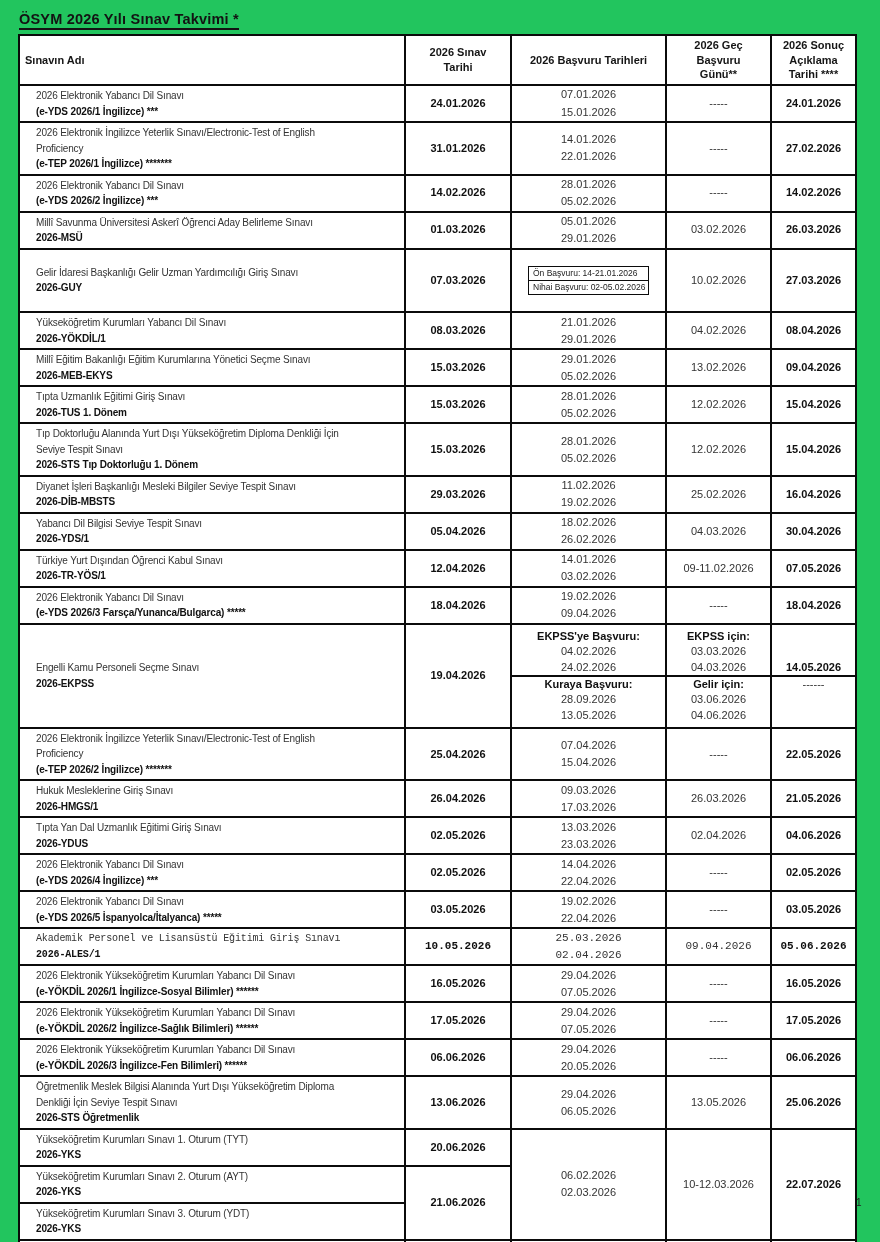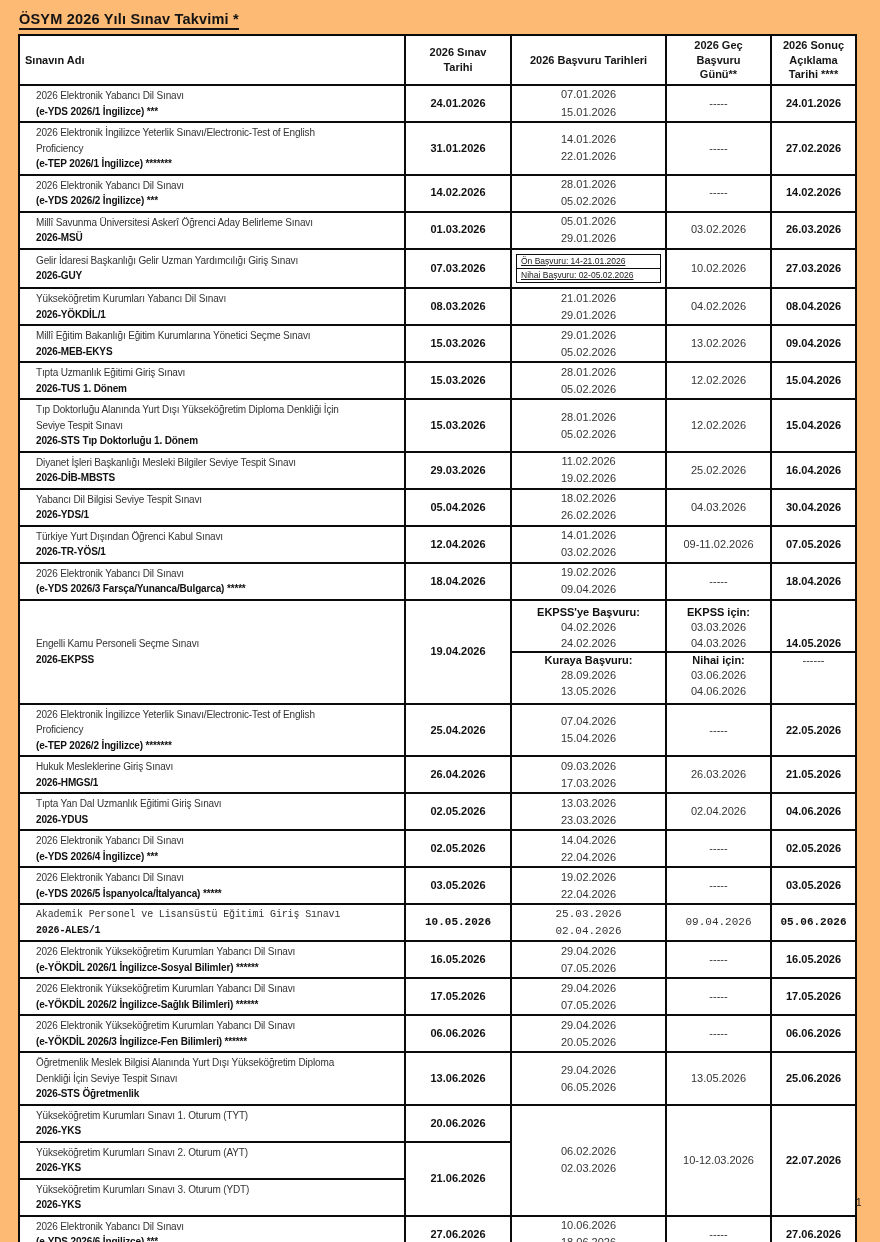--- a/index.html
+++ b/index.html
@@ -1,31 +1,31 @@
 <!DOCTYPE html>
 <html><head>
 <meta charset="utf-8">
 <style>
   * { margin:0; padding:0; box-sizing:border-box; }
   html,body { background:#ffffff; }
   body { width:880px; height:1242px; font-family:"Liberation Sans", sans-serif; color:#1b1b1b; }
-  .page { position:relative; width:880px; height:1242px; background:#fdba74; overflow:hidden; }
+  .page { position:relative; width:880px; height:1242px; background:#22c55e; overflow:hidden; }
   .title { position:absolute; left:19px; top:11px; font-size:14.5px; font-weight:bold;
            color:#131313; border-bottom:2.5px solid #131313; padding-bottom:1px; letter-spacing:.2px; }
   table.cal { position:absolute; left:18px; top:34px; width:837px;
               border-collapse:collapse; table-layout:fixed; background:#fff; }
   td, th { border:2px solid #0b0b0b; vertical-align:middle; overflow:hidden; }
   th { font-size:11px; font-weight:bold; line-height:1.35; color:#151515; text-align:center; }
   th.left { text-align:left; padding-left:5px; }
   td.name { text-align:left; padding:2px 16px; font-size:10px; line-height:1.55; letter-spacing:-.15px; }
   td.name div { white-space:nowrap; }
   td.c { text-align:center; font-size:11px; line-height:1.55; }
   .b { font-weight:bold; color:#101010; }
   .reg { font-weight:normal; color:#333; }
-  td.boxcell { padding:4px; vertical-align:middle;text-decoration:underline; }
+  td.boxcell { padding:16px; vertical-align:middle; }
   .appbox { border:1.5px solid #0b0b0b; font-size:8.5px; line-height:1.35; text-align:left;
             padding:1px 4px; color:#222; white-space:nowrap; }
   .appbox + .appbox { border-top:none; }
   td.splitcell { padding:0; }
   .split { display:flex; flex-direction:column; height:100%; }
   .half { flex:1; display:flex; flex-direction:column; justify-content:center;
           font-size:11px; line-height:1.4; text-align:center; }
   .half.first { border-bottom:2px solid #0b0b0b; }
   .pageno { position:absolute; left:856px; top:1197px; font-size:10px; color:#222; }
 </style>
@@ -339,21 +339,21 @@
             </div>
           </td>
           <td class="splitcell">
             <div class="split">
               <div class="half first">
                 <div class="b">EKPSS için:</div>
                 <div class="reg">03.03.2026</div>
                 <div class="reg">04.03.2026</div>
               </div>
               <div class="half">
-                <div class="b">Nihai için:</div>
+                <div class="b">Gelir için:</div>
                 <div class="reg">03.06.2026</div>
                 <div class="reg">04.06.2026</div>
               </div>
             </div>
           </td>
           <td class="splitcell">
             <div class="split">
               <div class="half first">
                 <div class="b">14.05.2026</div>
               </div>

